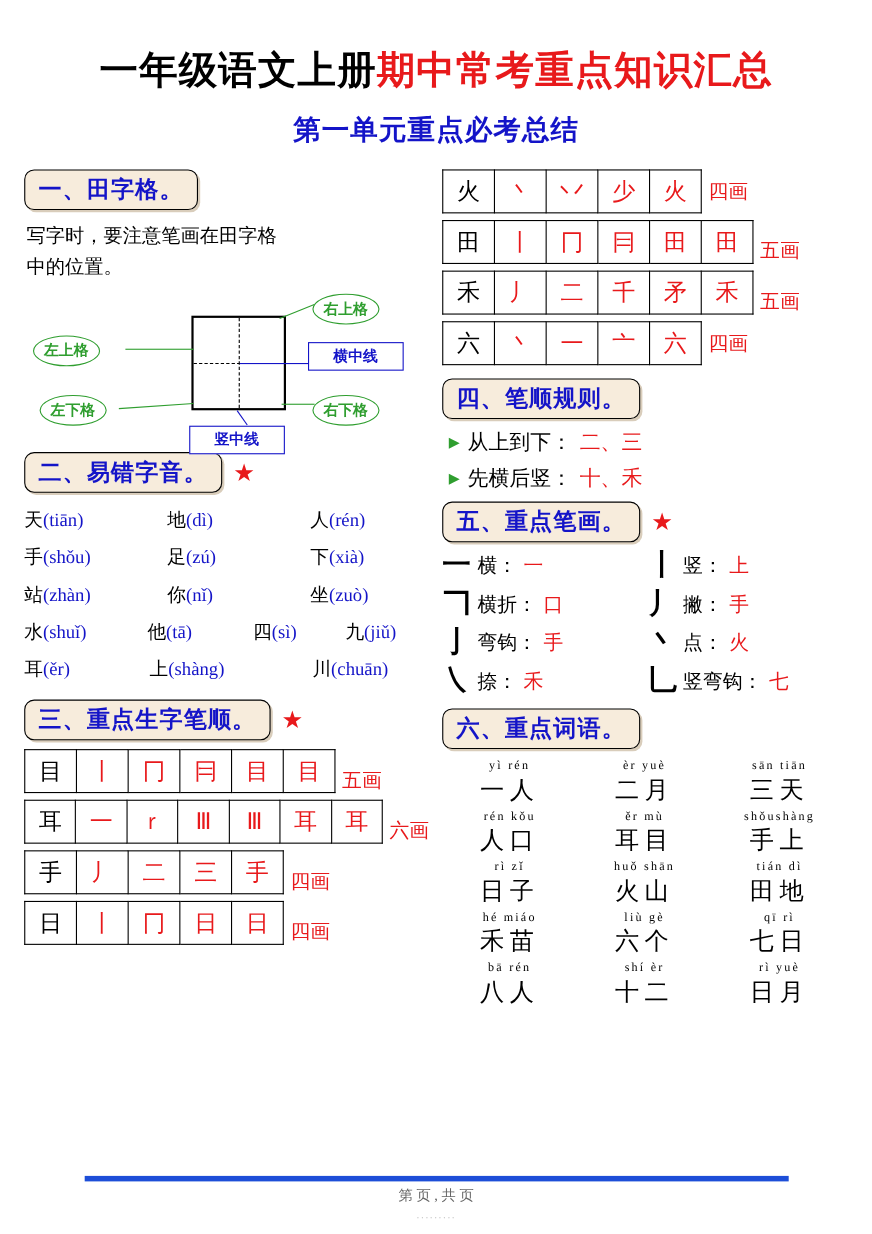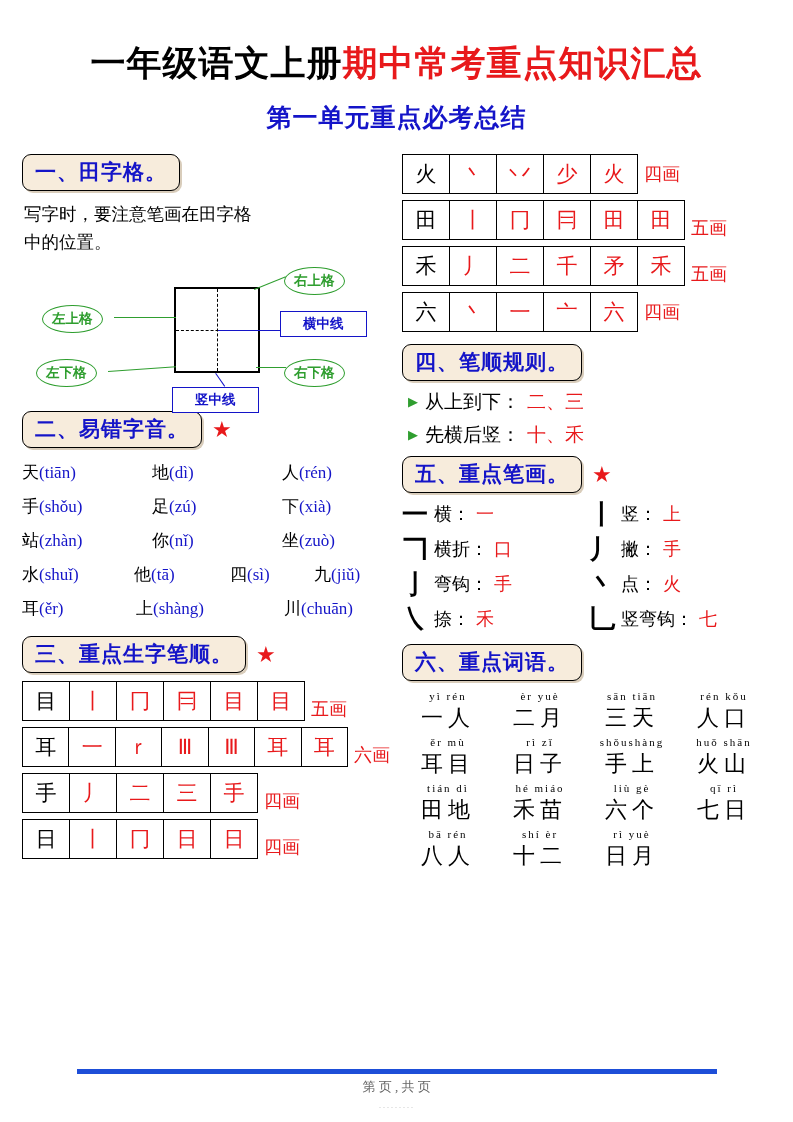--- a/index.html
+++ b/index.html
@@ -88,21 +88,21 @@
     position:absolute;
     border:1.4px solid #2f9e2f;
     border-radius:50%;
     color:#2f9e2f;
     font-size:13.5px;
     font-weight:bold;
     padding:4px 9px;
     background:#fff;
     white-space:nowrap;
   }
-  .bub-lt{left:20px;top:46px;text-align:right;}
+  .bub-lt{left:8px;top:46px;text-align:right;}
   .bub-rt{left:262px;top:8px;}
   .bub-lb{left:14px;top:100px;}
   .bub-rb{left:262px;top:100px;}
   .boxlbl{
     position:absolute;
     border:1.4px solid #1414c8;
     color:#1414c8;
     font-size:13.5px;
     font-weight:bold;
     padding:3px 22px;
@@ -146,21 +146,21 @@
     grid-template-columns:1fr 1fr;
     row-gap:9px;column-gap:6px;
     margin-top:6px;
   }
   .ks{display:flex;align-items:center;gap:6px;font-size:18px;}
   .ks .gl{font-size:26px;line-height:26px;font-weight:bold;font-family:"DejaVu Sans",sans-serif;}
   .ks .ex{color:#e8191b;}
   
   .words{
     display:grid;
-    grid-template-columns:repeat(4,1fr);
+    grid-template-columns:repeat(3,1fr);
     row-gap:2px;
     margin-top:6px;
   }
   .wcell{text-align:center;}
   .wpy{font-size:11px;color:#000;letter-spacing:2px;line-height:14px;}
   .wzh{font-size:22px;letter-spacing:5px;line-height:30px;}
   
   .footer{
     position:absolute;left:0;right:0;bottom:26px;
     text-align:center;font-size:13px;color:#666;
@@ -456,26 +456,26 @@
 
         <div class="wcell">
             <div class="wpy">rén kǒu</div>
             <div class="wzh">人口</div>
           </div>
         <div class="wcell">
             <div class="wpy">ěr  mù</div>
             <div class="wzh">耳目</div>
           </div>
         <div class="wcell">
+            <div class="wpy">shǒushàng</div>
+            <div class="wzh">手上</div>
+          </div>
+        <div class="wcell">
             <div class="wpy">rì  zǐ</div>
             <div class="wzh">日子</div>
-          </div>
-        <div class="wcell">
-            <div class="wpy">shǒushàng</div>
-            <div class="wzh">手上</div>
           </div>
 
         <div class="wcell">
             <div class="wpy">huǒ shān</div>
             <div class="wzh">火山</div>
           </div>
         <div class="wcell">
             <div class="wpy">tián dì</div>
             <div class="wzh">田地</div>
           </div>

